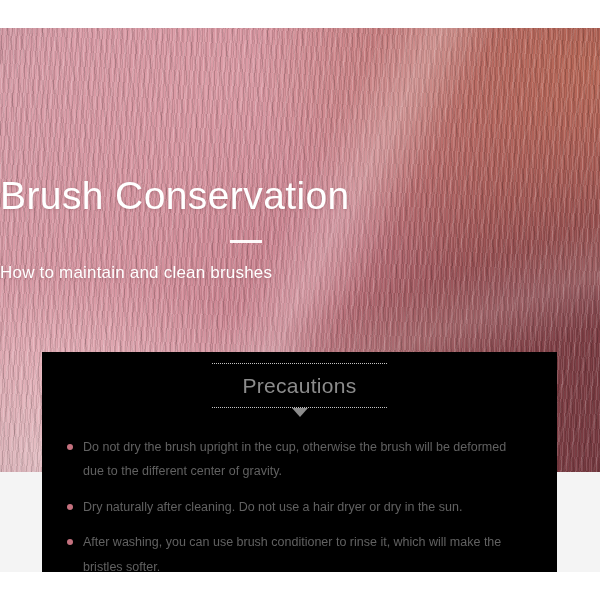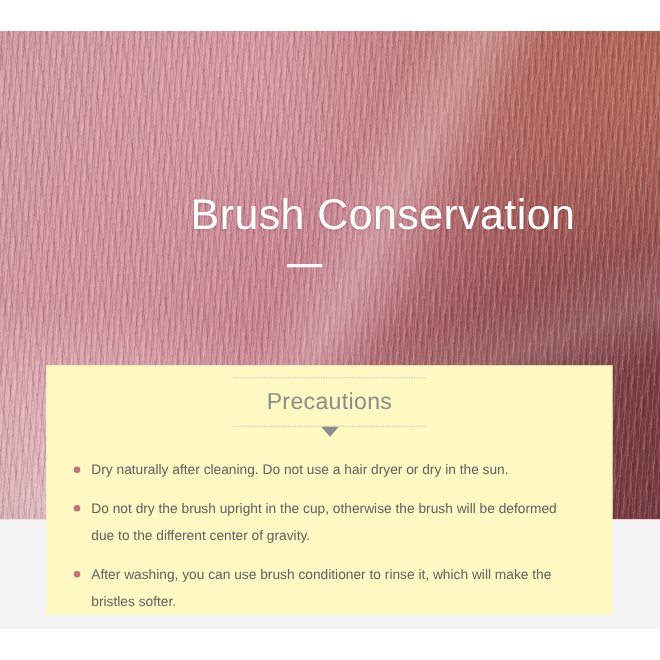--- a/index.html
+++ b/index.html
@@ -111,22 +111,21 @@
     background:
       radial-gradient(110% 100% at 50% 40%, rgba(0,0,0,0) 52%, rgba(60,20,28,0.22) 100%);
   }
 
   
   .hero-text {
     position: absolute;
     left: 0; top: 0;
     width: 492px;
     z-index: 3;
-    text-align: right;
-    margin-left: 31px;
+    text-align: left;
   }
   .hero-title {
     margin: 0;
     padding-top: 148px;
     font-size: 39px;
     font-weight: 400;
     letter-spacing: .4px;
     color: #ffffff;
     line-height: 1;
     text-shadow: 0 1px 3px rgba(120,60,70,0.30);
@@ -144,23 +143,23 @@
     font-size: 17px;
     font-weight: 400;
     color: #ffffff;
     letter-spacing: .2px;
     text-shadow: 0 1px 3px rgba(120,60,70,0.30);
   }
 
   
   .card {
     position: absolute;
-    left: 42px; top: 332px;
+    left: 42px; top: 352px;
     width: 515px; height: 227px;
-    background: #fef9c3;
+    background: #000000;
     z-index: 4;
   }
 
   .section-head {
     position: relative;
     width: 100%;
     padding-top: 11px;
     text-align: center;
   }
   .dot-rule {
@@ -227,36 +226,37 @@
   <div class="hero">
     <div class="fur-layer fur-base"></div>
     <div class="fur-layer fur-hairs"></div>
     <div class="fur-layer fur-tufts"></div>
     <div class="fur-layer fur-sheen"></div>
     <div class="fur-layer fur-vignette"></div>
 
     <div class="hero-text">
       <h1 class="hero-title">Brush Conservation</h1>
       <div class="hero-rule"></div>
+      <p class="hero-sub">How to maintain and clean brushes</p>
     </div>
   </div>
 
   <div class="top-band"></div>
 
   <div class="card">
 
     <div class="section-head">
       <div class="dot-rule"></div>
       <span class="section-title">Precautions</span>
       <div class="dot-rule lower">
         <span class="caret"></span>
       </div>
     </div>
 
     <ul class="bullets">
+      <li>Do not dry the brush upright in the cup, otherwise the brush will be deformed due to the different center of gravity.</li>
       <li>Dry naturally after cleaning. Do not use a hair dryer or dry in the sun.</li>
-      <li>Do not dry the brush upright in the cup, otherwise the brush will be deformed due to the different center of gravity.</li>
       <li>After washing, you can use brush conditioner to rinse it, which will make the bristles softer.</li>
     </ul>
 
   </div>
 
 </div>
 
 </body></html>

